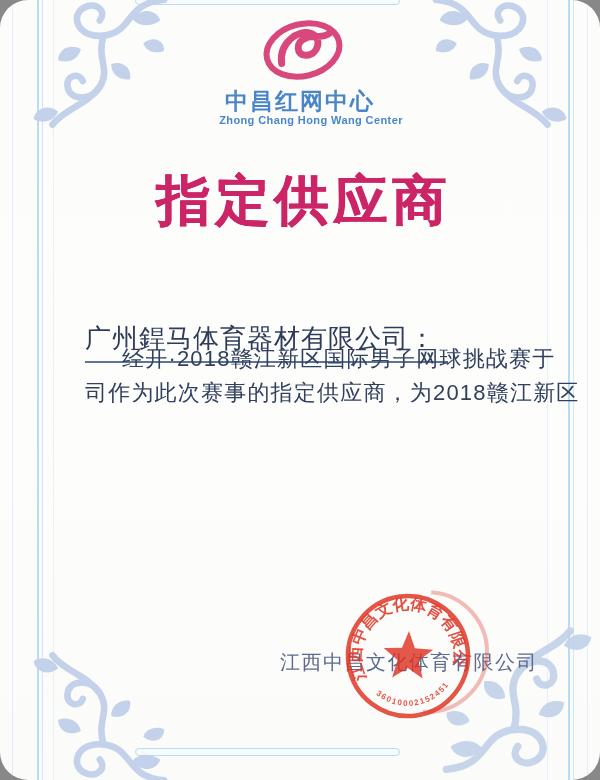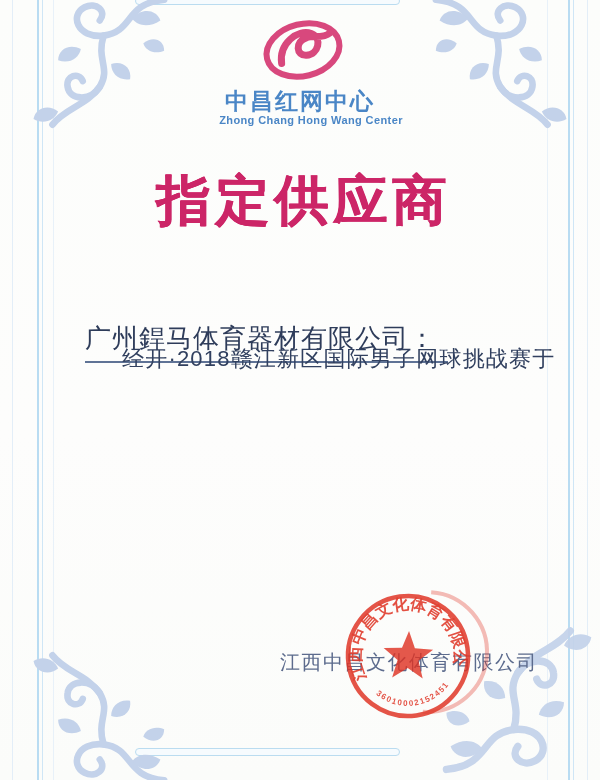--- a/index.html
+++ b/index.html
@@ -6,20 +6,21 @@
   body{
     font-family:"Liberation Sans","DejaVu Sans",sans-serif;
     background:#888;
   }
   .page{
     position:relative;
     width:600px;height:780px;
     margin:0 auto;
     background:linear-gradient(180deg,#fcfdfb 0%,#fdfdfc 55%,#fbfcfa 100%);
     overflow:hidden;
+    border-radius:28px;
   }
   
   .vline{position:absolute;top:0;bottom:0;}
   .vl-a{left:12px;width:1px;background:#e3eef8;}
   .vl-b{left:37px;width:2px;background:#b9dcf2;}
   .vl-c{left:42px;width:1px;background:#cfe6f6;}
   .vl-d{left:53px;width:1px;background:#e8f1f9;}
   .vr-a{left:587px;width:1px;background:#e3eef8;}
   .vr-b{left:568px;width:2px;background:#b9dcf2;}
   .vr-c{left:573px;width:1px;background:#cfe6f6;}
@@ -129,20 +130,21 @@
   </svg>
   <div class="logo-cn">中昌红网中心</div>
   <div class="logo-en">Zhong Chang Hong Wang Center</div>
 
   <div class="title">指定供应商</div>
 
   <div class="recipient">广州銲马体育器材有限公司：</div>
 
   <div class="body-text">
     <div class="line">经开·2018赣江新区国际男子网球挑战赛于</div>
+    <div class="line">司作为此次赛事的指定供应商，为2018赣江新区</div>
   </div>
 
   <div class="signature">
     <div>江西中昌文化体育有限公司</div>
   </div>
 
   <svg class="seal" viewBox="0 0 226 160">
 
     <path d="M85,17 A60,60 0 0 1 85,137" fill="none" stroke="#df3222" stroke-width="4" opacity="0.35" transform="translate(12,-3) rotate(4 85 77)"></path>
     <g transform="rotate(-8 78 78)">

